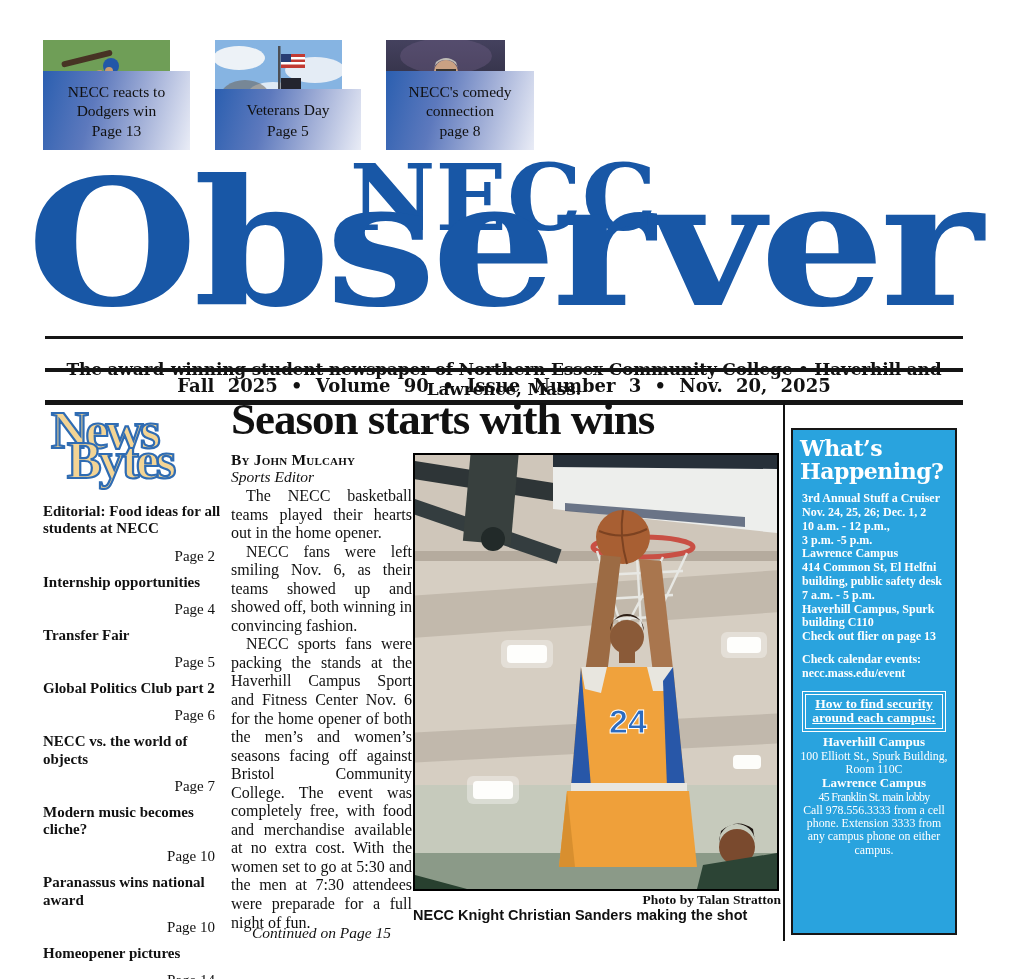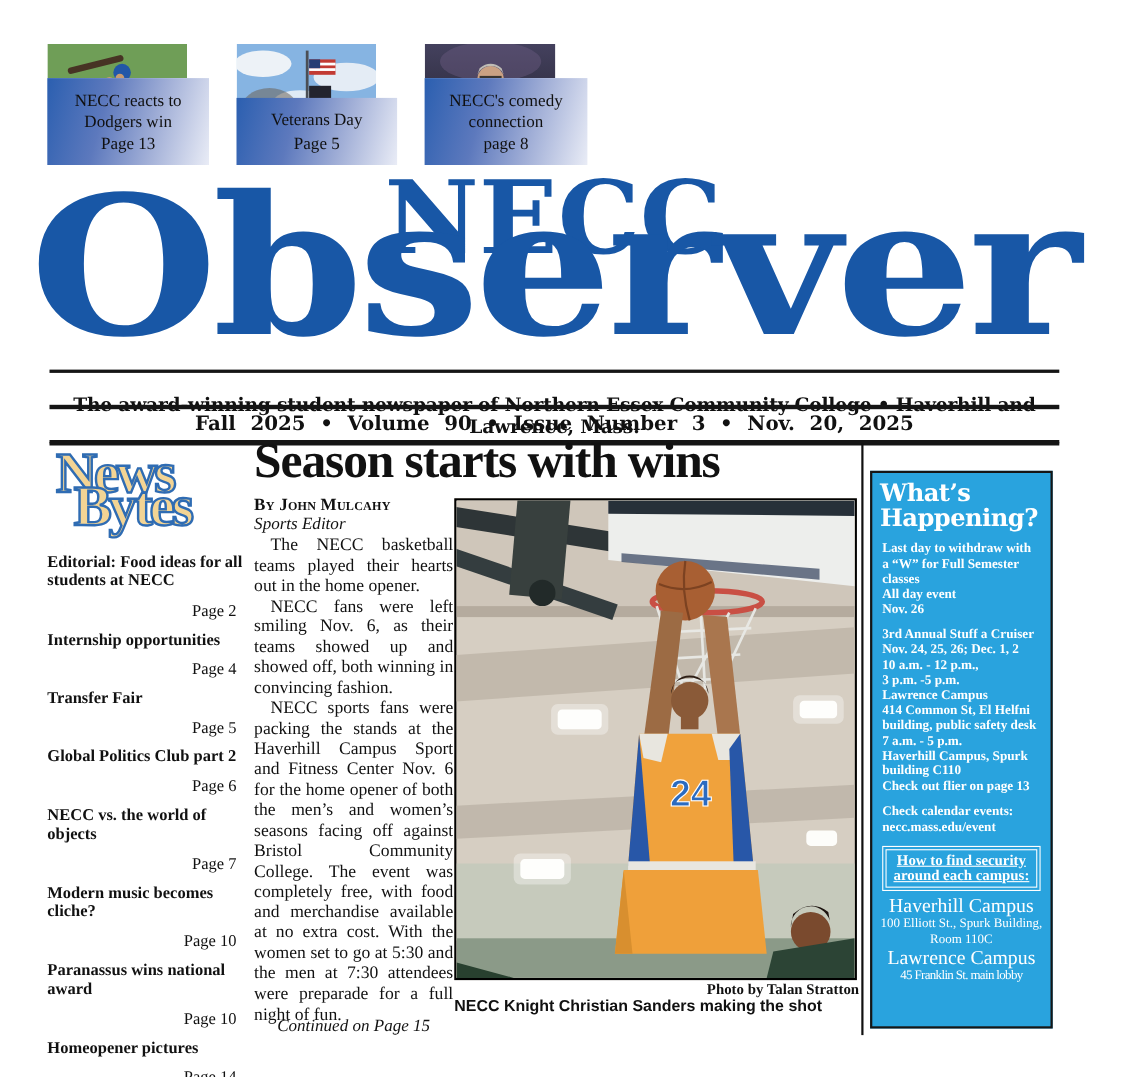--- a/index.html
+++ b/index.html
@@ -71,21 +71,21 @@
   .vdivider{position:absolute;left:740px;top:0;width:2px;height:538px;background:#111;}
   .happening{position:absolute;left:748px;top:25px;width:166px;height:507px;
      background:#29a3de;border:2.5px solid #161616;box-sizing:border-box;
      color:#fff;padding:7px 7px;overflow:hidden;}
   .wh-title{font-family:"DejaVu Serif",serif;font-weight:bold;font-size:22px;line-height:1.05;
      letter-spacing:-0.5px;}
   .wh-event{margin:9px 2px 0;font-weight:bold;font-size:12px;line-height:1.15;white-space:pre-line;}
   .sec-box{margin:10px 2px 0;border:4px double #fff;padding:2px 2px;text-align:center;}
   .sec-title{font-weight:bold;font-size:13.5px;line-height:1.1;text-decoration:underline;}
   .sec-body{margin-top:3px;text-align:center;font-size:11.8px;line-height:1.12;}
-  .sec-campus{font-weight:normal;font-size:18px;}
+  .sec-campus{font-weight:bold;font-size:13px;}
   .sec-cond{letter-spacing:-0.6px;}
 </style>
 </head>
 <body>
 
 <div class="page">
 
   <div class="promo-row">
 
     <div class="promo-pair">
@@ -309,39 +309,37 @@
         </svg>
       </div>
       <div class="credit">Photo by Talan Stratton</div>
       <div class="caption">NECC Knight Christian Sanders making the shot</div>
     </div>
 
     <div class="vdivider"></div>
 
     <div class="happening">
       <div class="wh-title">What’s Happening?</div>
-      <div class="wh-event">Last day to withdraw with a “W” for Full Semester classes
-All day event
-Nov. 26</div>
       <div class="wh-event">3rd Annual Stuff a Cruiser
 Nov. 24, 25, 26; Dec. 1, 2
 10 a.m. - 12 p.m.,
 3 p.m. -5 p.m.
 Lawrence Campus
 414 Common St, El Helfni building, public safety desk
 7 a.m. - 5 p.m.
 Haverhill Campus, Spurk building C110
 Check out flier on page 13</div>
       <div class="wh-event">Check calendar events:
 necc.mass.edu/event</div>
       <div class="sec-box">
         <div class="sec-title">How to find security around each campus:</div>
       </div>
       <div class="sec-body">
         <div class="sec-campus">Haverhill Campus</div>
         <div>100 Elliott St., Spurk Building, Room 110C</div>
         <div class="sec-campus">Lawrence Campus</div>
         <div class="sec-cond">45 Franklin St. main lobby</div>
+        <div>Call 978.556.3333 from a cell phone. Extension 3333 from any campus phone on either campus.</div>
       </div>
     </div>
 
   </div>
 </div>
 
 </body></html>

